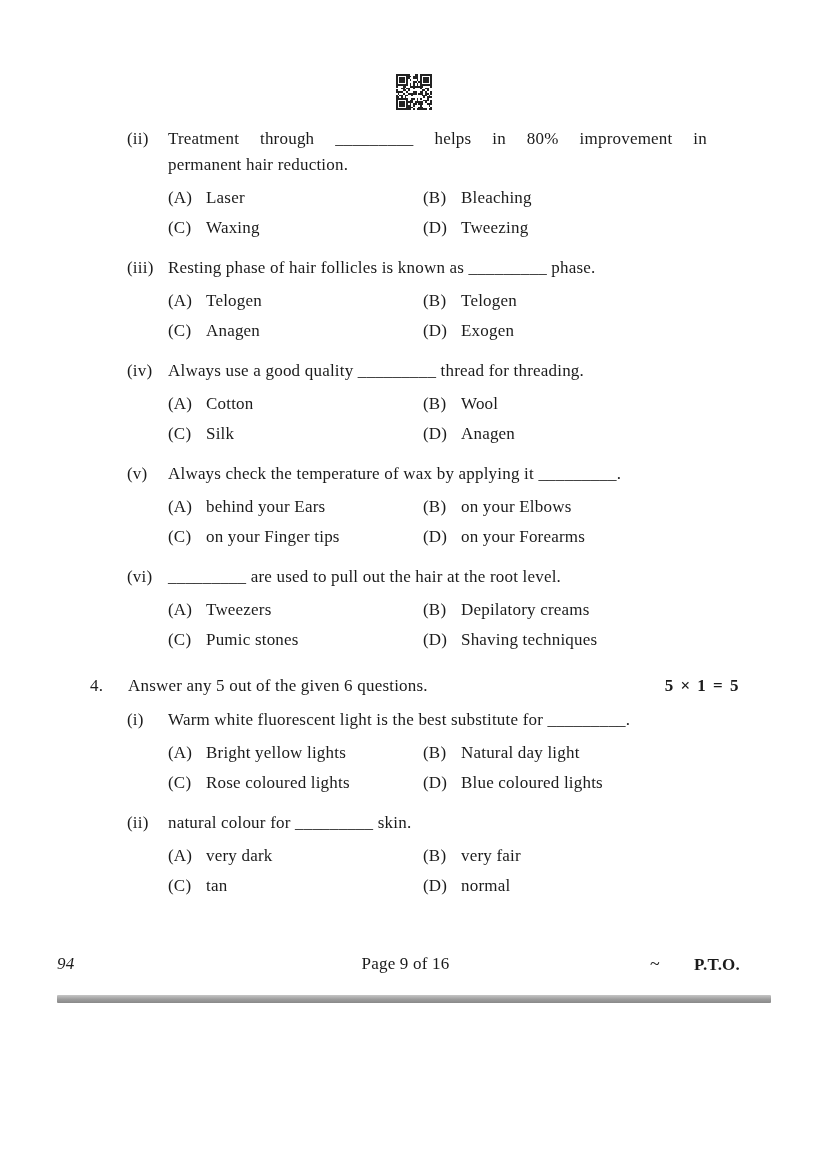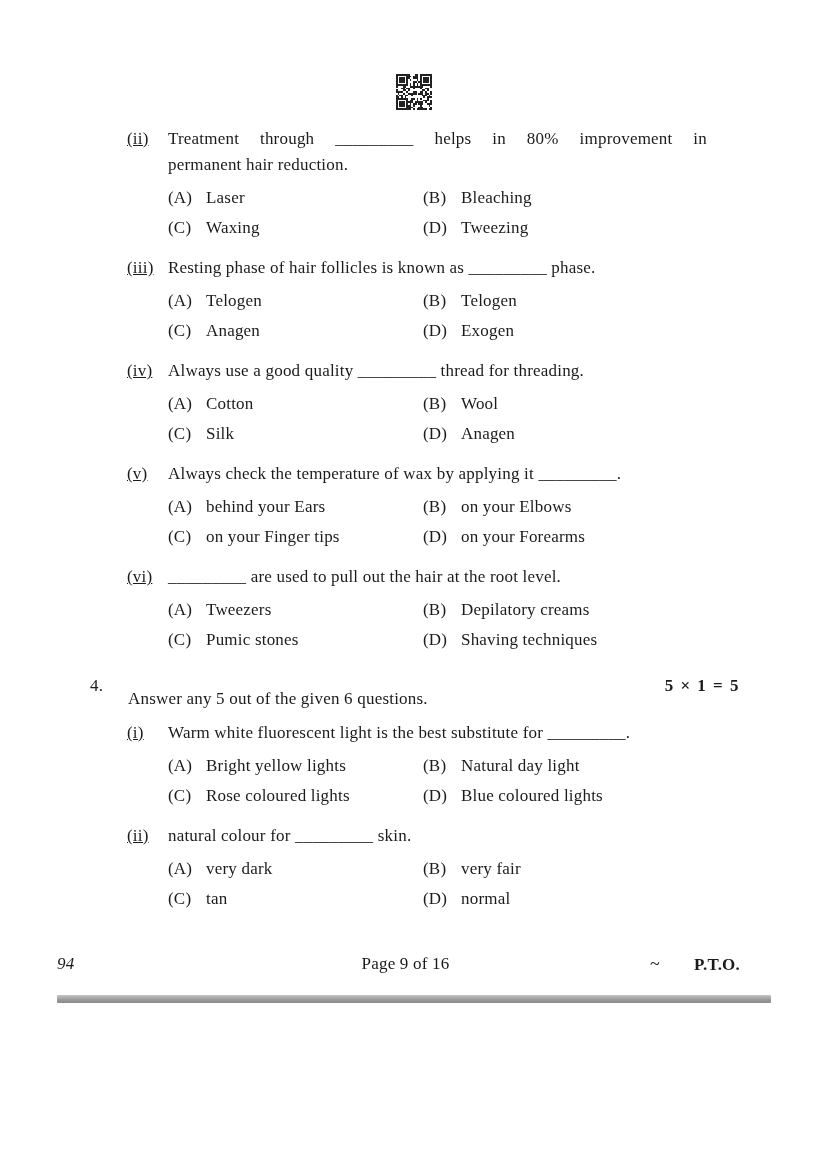--- a/index.html
+++ b/index.html
@@ -4,31 +4,31 @@
 <style>
   html,body{margin:0;padding:0;background:#ffffff;}
   .page{
     position:relative;width:827px;height:1169px;margin:0 auto;background:#ffffff;
     font-family:"Liberation Serif","DejaVu Serif",serif;
     font-size:17px;color:#1b1b1b;letter-spacing:.2px;overflow:hidden;
   }
   .qr{position:absolute;top:74px;left:50%;transform:translateX(-50%);width:36px;height:36px;fill:#222;}
   .content{position:absolute;top:118px;left:0;width:827px;}
   .question{position:relative;margin:0 120px 12px 168px;}
-  .qnum{position:absolute;left:-41px;top:0;line-height:26px;white-space:nowrap;text-decoration:underline;}
+  .qnum{position:absolute;left:-41px;top:0;line-height:26px;white-space:nowrap;}
   .qtext{line-height:26px;margin-top:8px;}
   .qtext .line{display:block;}
   .qtext .line.j{text-align:justify;text-align-last:justify;}
   .options{margin-top:5px;display:grid;grid-template-columns:255px auto;}
   .option{display:flex;line-height:30px;}
   .olabel{flex:none;width:38px;}
   .otext{white-space:nowrap;}
   .section-header{display:flex;margin:18px 87px 4px 90px;line-height:26px;}
   .snum{flex:none;width:38px;}
-  .sintro{flex:1;margin-top:13px;}
+  .sintro{flex:1;}
   .smarks{margin-left:auto;font-weight:bold;letter-spacing:1.5px;white-space:nowrap;}
   .footer{position:absolute;top:951px;left:55px;right:87px;height:26px;line-height:26px;}
   .f-left{position:absolute;left:2px;font-style:italic;}
   .f-center{position:absolute;left:16px;right:0;text-align:center;}
   .f-right{position:absolute;right:0;top:0;display:flex;gap:34px;align-items:baseline;}
   .f-tilde{font-size:18px;}
   .f-pto{font-weight:bold;text-align:right;}
   .bar{
     position:absolute;top:995px;left:57px;width:714px;height:8px;border-radius:1px;
     background:linear-gradient(180deg,#c6c6c6 0%,#9c9c9c 55%,#898989 100%);

